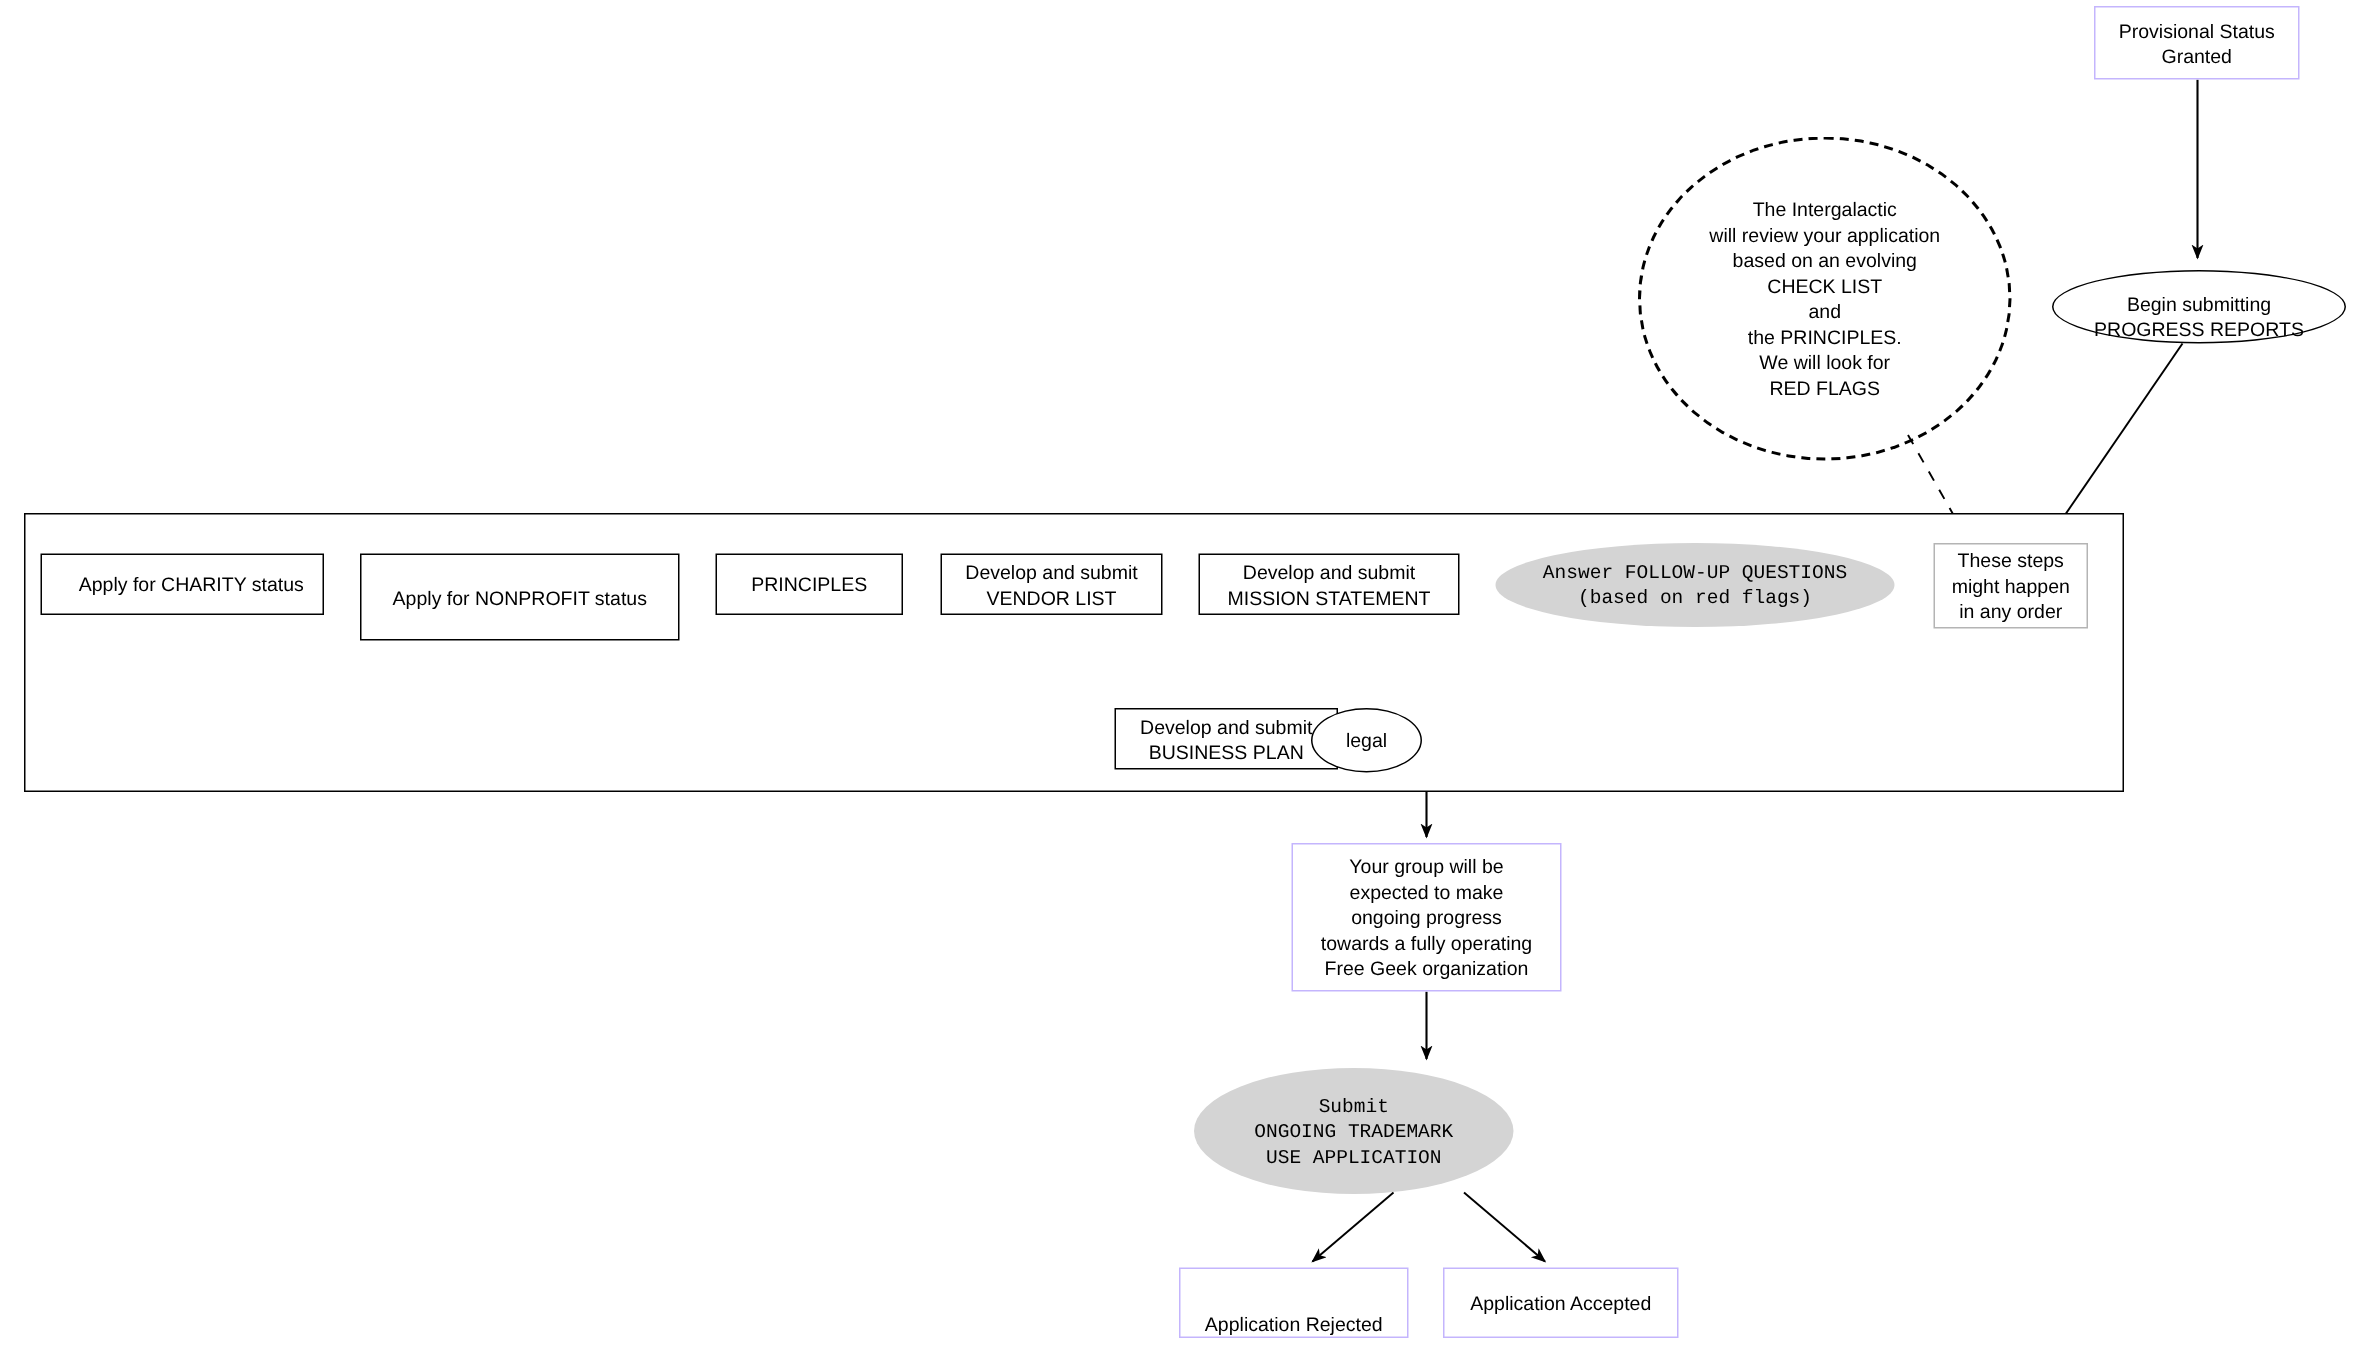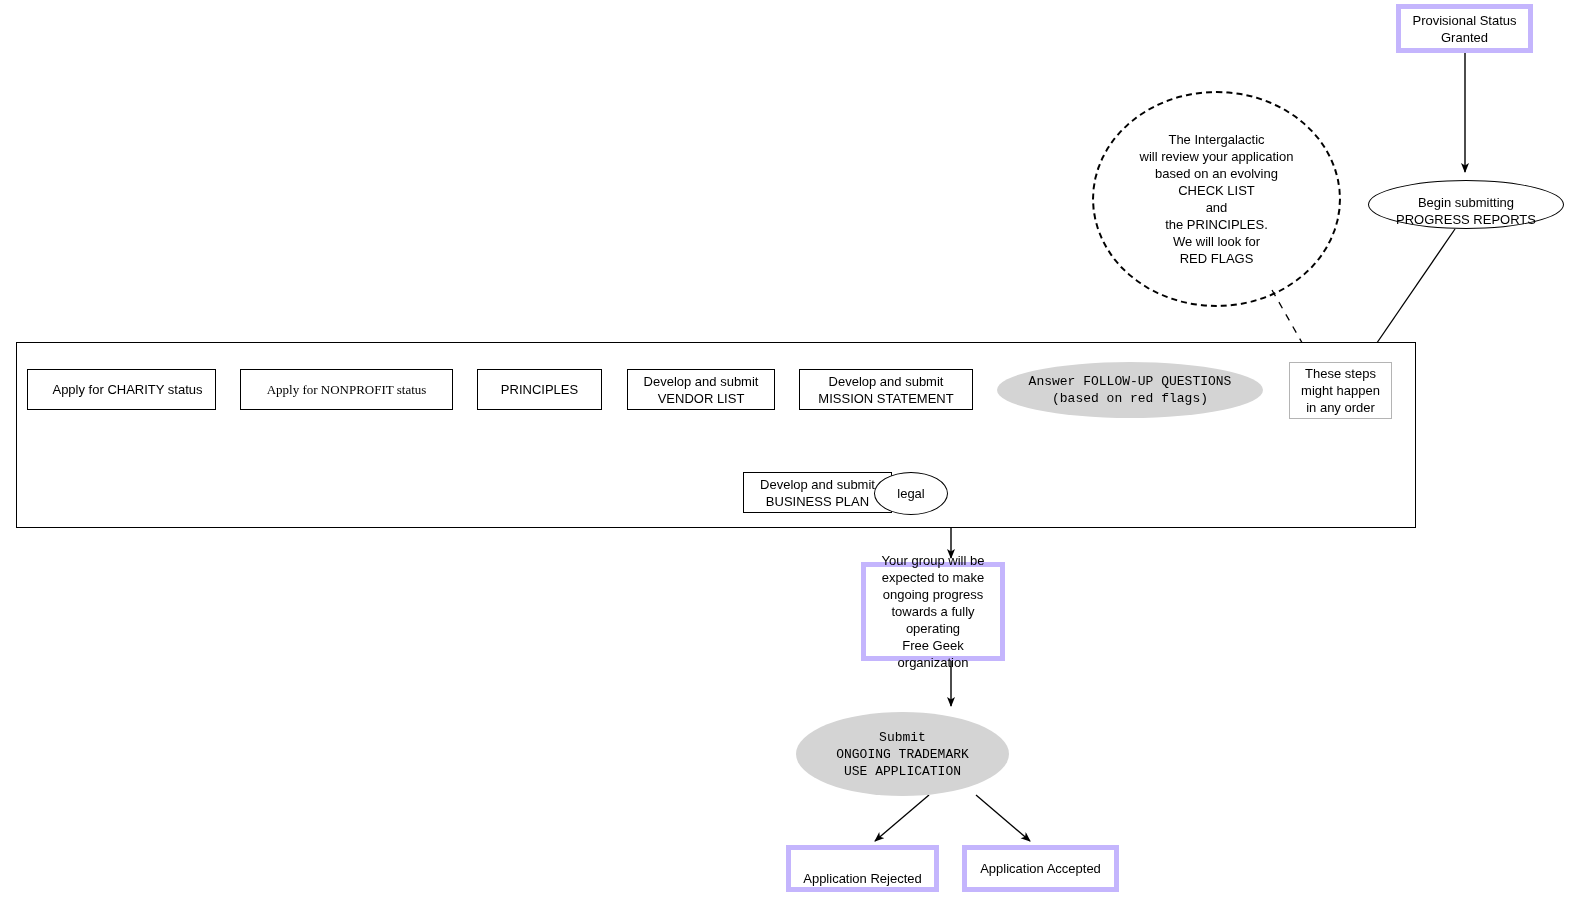--- a/index.html
+++ b/index.html
@@ -34,21 +34,21 @@
     display: flex;
     align-items: center;
     justify-content: center;
     text-align: center;
     font-size: 13px;
     line-height: 17px;
     white-space: pre-line;
     background: #ffffff;
   }
   .box-thick {
-    border: 5px solid #c4b5fd;
+    border: 1px solid #c4b5fd;
   }
   .box-thin {
     border: 1px solid #000000;
   }
   .box-faint {
     border: 1px solid #b4b4b4;
   }
   .ellipse-plain {
     border: 1px solid #000000;
     border-radius: 50%;
@@ -128,21 +128,21 @@
   <div class="node box-faint" style="left:1289px; top:362px; width:103px; height:57px;">
     <span>These steps
 might happen
 in any order</span>
   </div>
 
   <div class="node box-thin" style="left:27px; top:369px; width:189px; height:41px;padding-left:12px;">
     <span>Apply for CHARITY status</span>
   </div>
 
-  <div class="node box-thin" style="left:240px; top:369px; width:213px; height:41px;font-family:Liberation Serif, serif;">
+  <div class="node box-thin" style="left:240px; top:369px; width:213px; height:58px;">
     <span>Apply for NONPROFIT status</span>
   </div>
 
   <div class="node box-thin" style="left:477px; top:369px; width:125px; height:41px;">
     <span>PRINCIPLES</span>
   </div>
 
   <div class="node box-thin" style="left:627px; top:369px; width:148px; height:41px;">
     <span>Develop and submit
 VENDOR LIST</span>
@@ -160,21 +160,21 @@
 
   <div class="node box-thin" style="left:743px; top:472px; width:149px; height:41px;">
     <span>Develop and submit
 BUSINESS PLAN</span>
   </div>
 
   <div class="node ellipse-plain" style="left:874px; top:472px; width:74px; height:43px;">
     <span>legal</span>
   </div>
 
-  <div class="node box-thick" style="left:861px; top:562px; width:144px; height:99px;">
+  <div class="node box-thick" style="left:861px; top:562px; width:180px; height:99px;">
     <span>Your group will be
 expected to make
 ongoing progress
 towards a fully operating
 Free Geek organization</span>
   </div>
 
   <div class="node ellipse-gray" style="left:796px; top:712px; width:213px; height:84px;">
     <span>Submit
 ONGOING TRADEMARK

